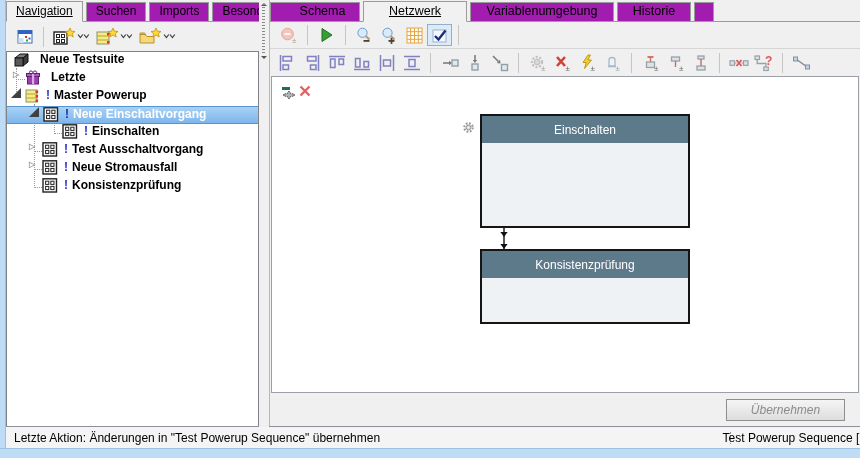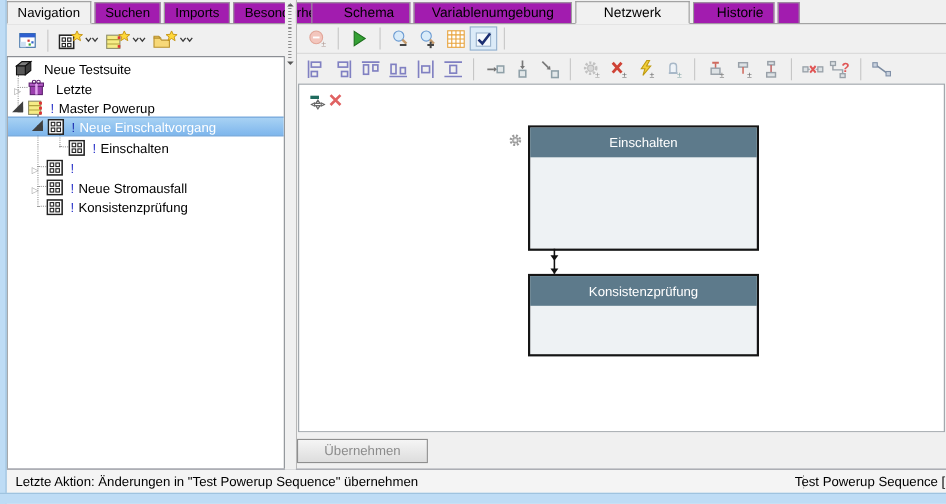--- a/index.html
+++ b/index.html
@@ -6,29 +6,29 @@
   body{width:860px;height:458px;position:relative;overflow:hidden;background:#f0f0f0;
        font-family:"Liberation Sans",sans-serif;font-size:12px;color:#000;}
   
   .frame-left{position:absolute;left:0;top:0;width:5px;height:458px;background:#bedcf5;border-right:1px solid #9cc0dd;z-index:40;}
   .frame-bottom{position:absolute;left:0;bottom:0;width:860px;height:9px;background:#bedcf5;border-top:1px solid #9cc0dd;z-index:40;}
 
   
   .tabs-row{height:21px;display:flex;align-items:flex-end;border-bottom:1px solid #9b9b9b;position:relative;}
   .tab{box-sizing:border-box;height:19px;line-height:17px;padding:0 9px;background:#a21caf;
        border:1px solid #9b9b9b;border-bottom:none;margin-right:3px;white-space:nowrap;text-align:center;}
-  .tab.active{height:21px;line-height:19px;background:#f1f1f1;margin-bottom:-1px;border-bottom:1px solid #f1f1f1;z-index:2;}
+  .tab.active{height:21px;line-height:19px;background:#f1f1f1;margin-bottom:-1px;border-bottom:1px solid #f1f1f1;z-index:2;text-decoration:underline;}
 
   
   .left-panel{position:absolute;left:6px;top:0;width:253px;bottom:31px;}
   .ltoolbar{height:29px;display:flex;align-items:center;padding-left:8px;background:#f0f0f0;}
   .tbtn{height:24px;display:flex;align-items:center;justify-content:center;padding:0 3px;}
   .tsep{width:1px;height:20px;background:#c6c6c6;margin:0 6px;}
   .tree{position:absolute;left:0;right:0;top:51px;bottom:0;background:#fff;border:1px solid #7f8389;overflow:hidden;}
-  .trow{height:18px;display:flex;align-items:flex-end;font-weight:normal;white-space:nowrap;position:relative;z-index:2;}
+  .trow{height:18px;display:flex;align-items:flex-start;font-weight:bold;white-space:nowrap;position:relative;z-index:2;}
   .trow .bang{color:#2b35c9;margin:0 4px 0 4px;}
   .trow.sel{background:linear-gradient(#a8d2f4,#7eb6ec);border-top:1px solid #5694d4;border-bottom:1px solid #5694d4;height:16px;color:#fff;}
   .trow.sel .bang{color:#1d2fb0;}
   .exp{width:10px;display:inline-block;text-align:center;font-size:8px;color:#9a9a9a;line-height:10px;}
   .exp.open{width:0;height:0;border:5px solid transparent;border-bottom-color:#404040;border-right-color:#404040;margin:0 2px 4px 0;}
   .guide{position:absolute;border-left:1px dotted #9a9a9a;width:0;z-index:1;}
   .hguide{position:absolute;border-top:1px dotted #9a9a9a;height:0;z-index:1;}
   .ticon{margin-right:2px;display:inline-block;}
 
   
@@ -42,21 +42,21 @@
   
   .right-panel{position:absolute;left:269px;right:0;top:0;bottom:31px;border-left:1px solid #b8b8b8;}
   .right-panel .tabs-row .tab{min-width:86px;font-size:12.5px;}
   .rtoolbar{height:26px;display:flex;align-items:center;padding-left:6px;background:#f0f0f0;border-bottom:1px solid #d6d6d6;}
   .rtoolbar2{height:27px;display:flex;align-items:center;padding-left:4px;background:#f0f0f0;}
   .tb{width:25px;height:22px;display:flex;align-items:center;justify-content:center;}
   .toggled{border:1px solid #93aecb;background:#dcebf8;box-sizing:border-box;}
   .canvas{position:absolute;left:1px;right:1px;top:76px;bottom:34px;background:#fff;border:1px solid #9aa0a6;}
   .node{position:absolute;border:2px solid #151515;background:#eef2f4;}
   .node-header{height:27px;background:#5d7a8b;color:#fff;display:flex;align-items:center;justify-content:center;}
-  .bottom-strip{position:absolute;left:0;right:0;bottom:0;height:34px;display:flex;align-items:center;background:#f0f0f0;padding-right:15px;gap:13px;box-sizing:border-box;}
+  .bottom-strip{position:absolute;left:0;right:0;bottom:0;height:34px;display:flex;justify-content:flex-end;align-items:center;background:#f0f0f0;padding-right:15px;gap:13px;box-sizing:border-box;font-style:italic;}
   .btn{width:119px;height:22px;line-height:20px;text-align:center;background:linear-gradient(#f5f5f5,#dddddd);
        border:1px solid #8e8e8e;color:#8b8b8b;box-sizing:border-box;}
 
   
   .status-bar{position:absolute;left:6px;right:0;bottom:9px;height:22px;background:#f4f4f4;border-top:1px solid #8d9099;overflow:hidden;}
   .status-left{position:absolute;left:8px;top:4px;white-space:nowrap;}
   .status-right{position:absolute;right:-6px;top:4px;white-space:nowrap;}
   .status-grip{position:absolute;right:128px;top:5px;width:1px;height:12px;border-left:1px dotted #9a9a9a;}
   svg{display:block;}
 </style>
@@ -225,20 +225,21 @@
       <span class="ticon">
         <svg width="16" height="15" viewBox="0 0 16 15">
             <rect x="1" y="0.8" width="13.5" height="13.2" fill="#fff" stroke="#222" stroke-width="1.4"></rect>
             <rect x="3.6" y="3.2" width="3.2" height="3.2" fill="#fff" stroke="#222"></rect>
             <rect x="8.8" y="3.2" width="3.2" height="3.2" fill="#fff" stroke="#222"></rect>
             <rect x="3.6" y="8.4" width="3.2" height="3.2" fill="#fff" stroke="#222"></rect>
             <rect x="8.8" y="8.4" width="3.2" height="3.2" fill="#fff" stroke="#222"></rect>
           </svg>
       </span>
       <span class="bang">!</span>
+      <span>Test Ausschaltvorgang</span>
     </div>
 
     <div class="trow">
       <span style="width:20px"></span>
       <span class="exp">▷</span>
       <span style="width:5px"></span>
       <span class="ticon">
         <svg width="16" height="15" viewBox="0 0 16 15">
             <rect x="1" y="0.8" width="13.5" height="13.2" fill="#fff" stroke="#222" stroke-width="1.4"></rect>
             <rect x="3.6" y="3.2" width="3.2" height="3.2" fill="#fff" stroke="#222"></rect>
@@ -269,24 +270,24 @@
 </div>
 
 <div class="splitter">
   <div class="split-arrow top"></div>
   <div class="split-handle"></div>
   <div class="split-arrow bot"></div>
 </div>
 
 <div class="right-panel">
   <div class="tabs-row">
-    <div class="tab" style="margin-left:13px;min-width:90px;padding-left:24px;">Schema</div>
+    <div class="tab" style="min-width:90px;padding-left:24px;">Schema</div>
+    <div class="tab active" style="min-width:104px;">Netzwerk</div>
     <div class="tab" style="min-width:144px;">Variablenumgebung</div>
-    <div class="tab active" style="min-width:104px;">Netzwerk</div>
-    <div class="tab" style="min-width:74px;text-align:right;">Historie</div>
+    <div class="tab" style="min-width:74px;">Historie</div>
     <div class="tab" style="min-width:6px;margin-right:0;"></div>
   </div>
 
   <div class="rtoolbar">
     <span class="tb">
       <svg width="18" height="17" viewBox="0 0 18 17">
           <circle cx="7.5" cy="7" r="5.8" fill="#f3c6bd" stroke="#e2a79a"></circle>
           <rect x="4.5" y="6.2" width="6" height="1.7" fill="#fff"></rect>
           <text x="12" y="16" font-size="8" fill="#b09a94">±</text>
         </svg>

